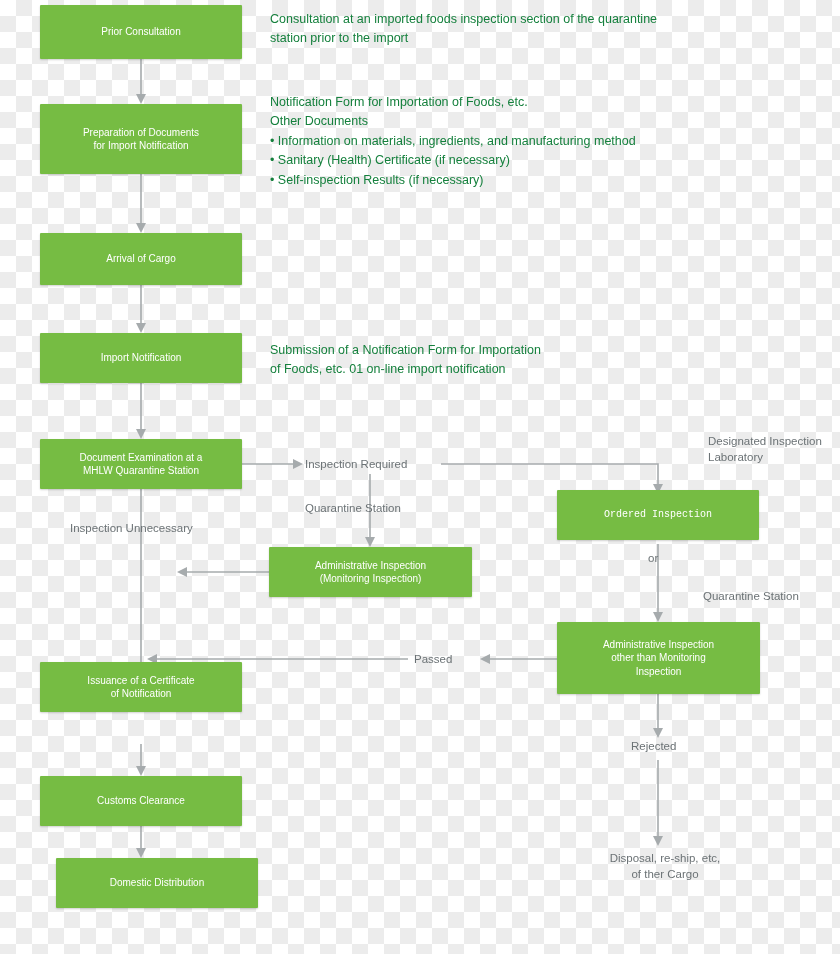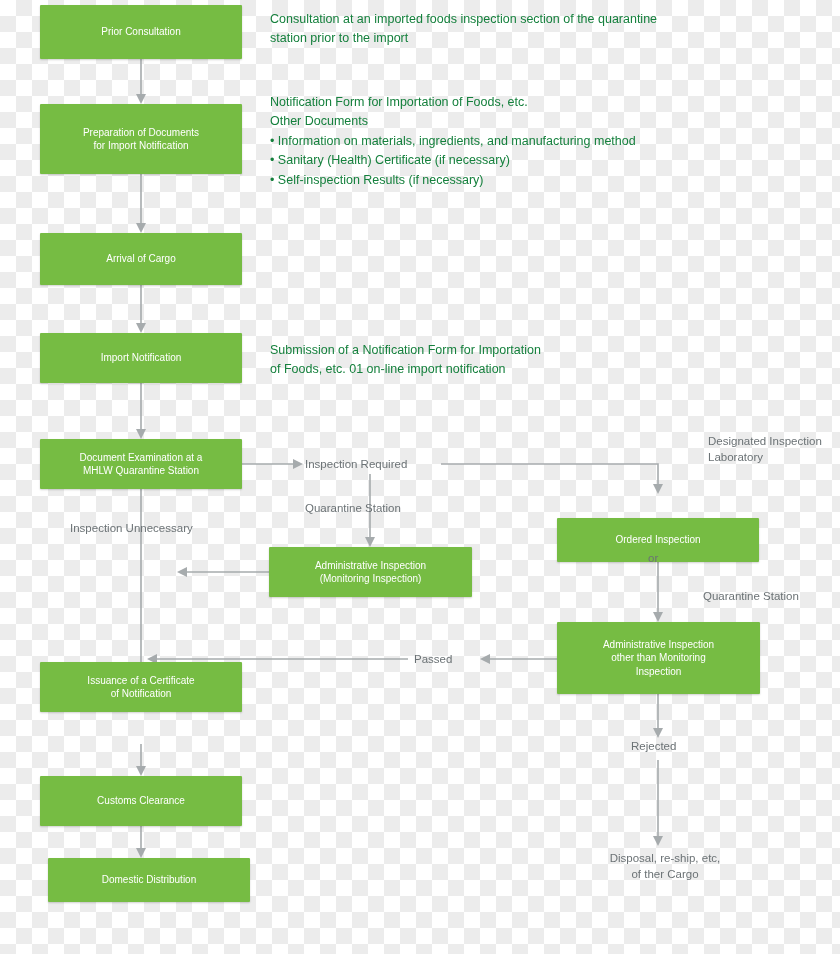--- a/index.html
+++ b/index.html
@@ -134,40 +134,40 @@
   <div class="node" style="left:40px;top:233px;width:202px;height:52px;">
     <span class="nlabel">Arrival of Cargo</span>
   </div>
   <div class="node" style="left:40px;top:333px;width:202px;height:50px;">
     <span class="nlabel">Import Notification</span>
   </div>
   <div class="node" style="left:40px;top:439px;width:202px;height:50px;">
     <span class="nlabel">Document Examination at a
 MHLW Quarantine Station</span>
   </div>
-  <div class="node" style="left:557px;top:518px;width:202px;height:44px;">
+  <div class="node" style="left:557px;top:490px;width:202px;height:50px;font-family:Liberation Mono, monospace;">
     <span class="nlabel">Ordered Inspection</span>
   </div>
   <div class="node" style="left:269px;top:547px;width:203px;height:50px;">
     <span class="nlabel">Administrative Inspection
 (Monitoring Inspection)</span>
   </div>
   <div class="node" style="left:557px;top:622px;width:203px;height:72px;">
     <span class="nlabel">Administrative Inspection
 other than Monitoring
 Inspection</span>
   </div>
   <div class="node" style="left:40px;top:662px;width:202px;height:50px;">
     <span class="nlabel">Issuance of a Certificate
 of Notification</span>
   </div>
   <div class="node" style="left:40px;top:776px;width:202px;height:50px;">
     <span class="nlabel">Customs Clearance</span>
   </div>
-  <div class="node" style="left:48px;top:858px;width:202px;height:44px;">
+  <div class="node" style="left:56px;top:858px;width:202px;height:50px;">
     <span class="nlabel">Domestic Distribution</span>
   </div>
 
   <div class="note" style="left:270px;top:10px;width:560px;">Consultation at an imported foods inspection section of the quarantine
 station prior to the import</div>
   <div class="note" style="left:270px;top:93px;width:560px;">Notification Form for Importation of Foods, etc.
 Other Documents
    • Information on materials, ingredients, and manufacturing method
    • Sanitary (Health) Certificate (if necessary)
    • Self-inspection Results (if necessary)</div>

